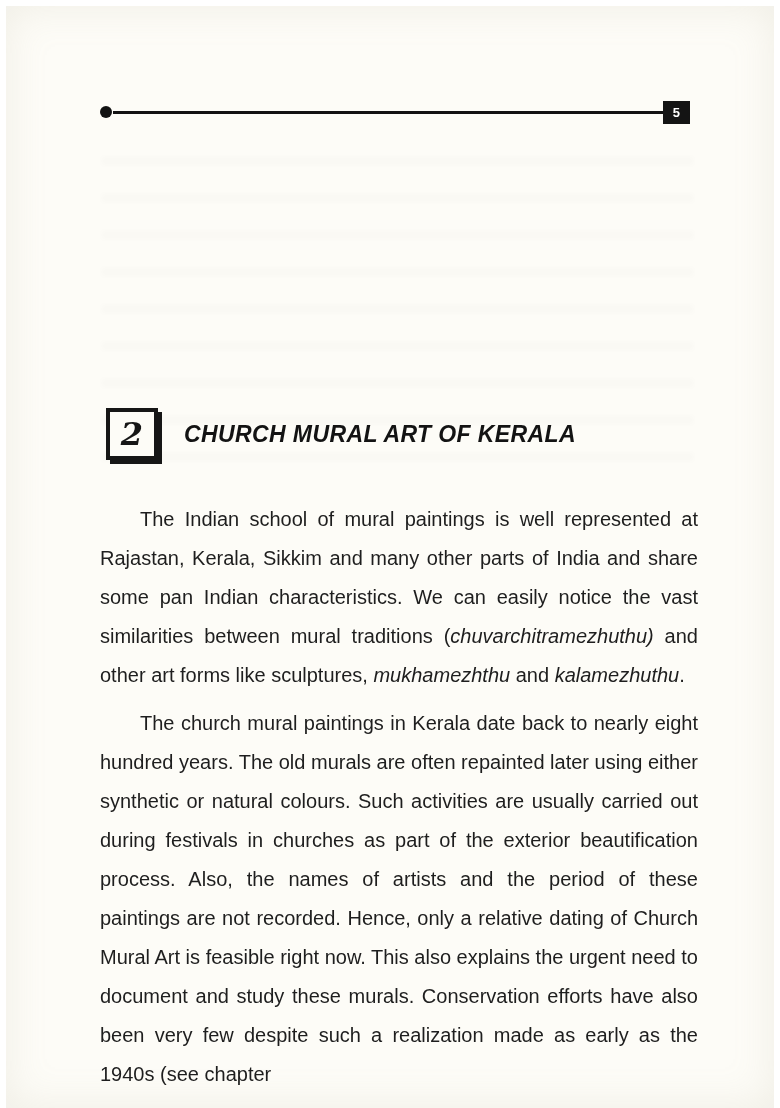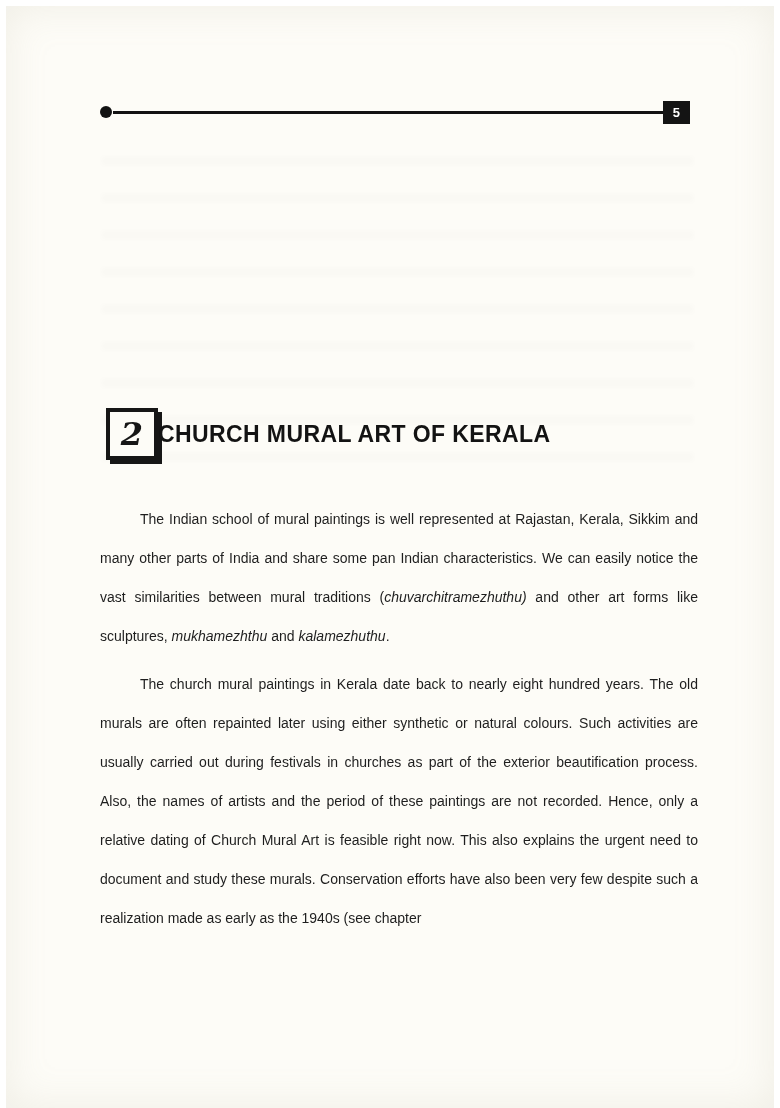--- a/index.html
+++ b/index.html
@@ -93,33 +93,35 @@
     align-items: center;
     justify-content: center;
     font-family: "DejaVu Serif", serif;
     font-weight: 700;
     font-style: italic;
     font-size: 32px;
     color: #161616;
     flex: 0 0 auto;
   }
   .chapter-title {
+    margin-left: 26px;
     font-size: 23px;
     font-weight: 700;
     color: #131313;
     letter-spacing: 0.4px;
     white-space: nowrap;
+    font-style: italic;
   }
   
   .body-text {
     position: absolute;
     left: 94px;
     top: 494px;
     width: 598px;
-    font-size: 14px;
+    font-size: 20px;
     line-height: 39px;
     color: #1e1e1e;
     text-align: justify;
   }
   .body-text p.para {
     margin: 0 0 9px 0;
     text-indent: 40px;
   }
   .body-text .italic {
     font-style: italic;

